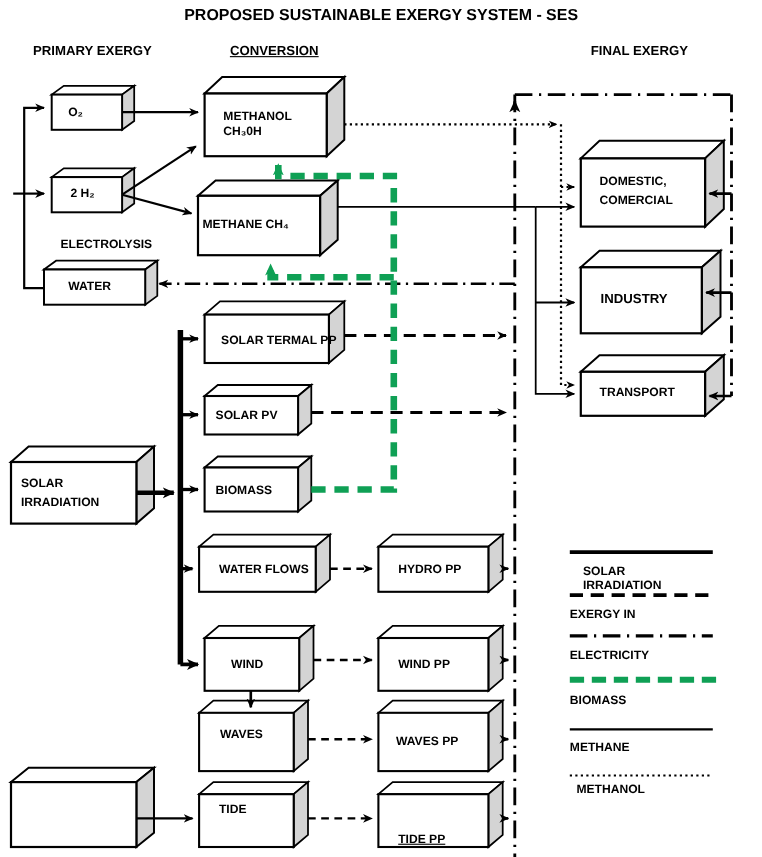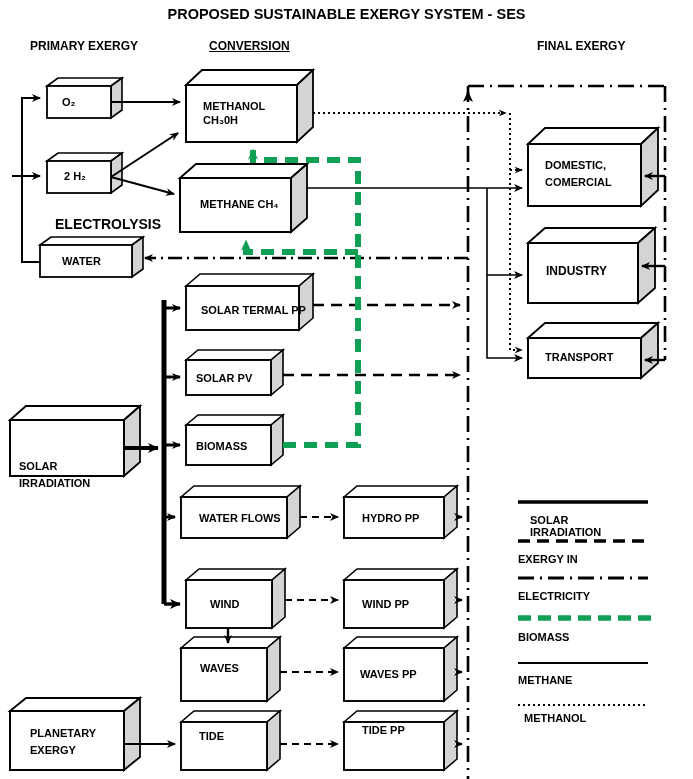--- a/index.html
+++ b/index.html
@@ -4,21 +4,21 @@
 <style>
   html,body{margin:0;padding:0;background:#fff;}
   body{width:693px;height:779px;position:relative;overflow:hidden;
        font-family:"Liberation Sans",sans-serif;color:#000;}
   #stage{position:absolute;left:0;top:0;width:638px;height:779px;}
   svg#art{position:absolute;left:0;top:0;width:693px;height:779px;}
   #title{position:absolute;left:0;top:6px;width:693px;text-align:center;
          font-size:14.5px;font-weight:bold;}
   .colhead{position:absolute;font-size:12px;font-weight:bold;}
   .boxtext{position:absolute;font-size:11px;font-weight:bold;line-height:14px;}
-  .small{font-size:14px;font-weight:bold;}
+  .small{font-size:11px;font-weight:bold;}
   .legtext{position:absolute;font-size:11px;font-weight:bold;}
 </style>
 </head>
 <body>
 
 <div id="stage">
 
   <div id="title">PROPOSED SUSTAINABLE EXERGY SYSTEM - SES</div>
 
   <div class="colhead" style="left:30px;top:39px;">PRIMARY EXERGY</div>
@@ -251,41 +251,37 @@
 
   <div class="boxtext" style="left:62px;top:95px;"><span>O₂</span></div>
   <div class="boxtext" style="left:64px;top:169px;"><span>2 H₂</span></div>
   <div class="boxtext" style="left:62px;top:254px;"><span>WATER</span></div>
   <div class="small" style="position:absolute;left:55px;top:216px;">ELECTROLYSIS</div>
 
   <div class="boxtext" style="left:203px;top:99px;">
     <div>METHANOL</div>
     <div>CH₃0H</div>
   </div>
-  <div class="boxtext" style="left:200px;top:197px;"><span>METHANE CH₄</span></div>
+  <div class="boxtext" style="left:184px;top:197px;"><span>METHANE CH₄</span></div>
 
   <div class="boxtext" style="left:201px;top:303px;text-align:right;"><span>SOLAR TERMAL PP</span></div>
   <div class="boxtext" style="left:196px;top:371px;"><span>SOLAR PV</span></div>
   <div class="boxtext" style="left:196px;top:439px;"><span>BIOMASS</span></div>
   <div class="boxtext" style="left:199px;top:511px;"><span>WATER FLOWS</span></div>
   <div class="boxtext" style="left:362px;top:511px;"><span>HYDRO  PP</span></div>
   <div class="boxtext" style="left:210px;top:597px;"><span>WIND</span></div>
   <div class="boxtext" style="left:362px;top:597px;"><span>WIND PP</span></div>
   <div class="boxtext" style="left:200px;top:661px;"><span>WAVES</span></div>
   <div class="boxtext" style="left:360px;top:667px;"><span>WAVES PP</span></div>
   <div class="boxtext" style="left:199px;top:729px;"><span>TIDE</span></div>
-  <div class="boxtext" style="left:362px;top:723px;"><span>TIDE PP</span></div>
-
-  <div class="boxtext" style="left:19px;top:432px;line-height:17px;margin-top:26px;">
+  <div class="boxtext" style="left:362px;top:756px;text-decoration:underline;"><span>TIDE PP</span></div>
+
+  <div class="boxtext" style="left:19px;top:432px;line-height:17px;">
     <div>SOLAR</div>
     <div>IRRADIATION</div>
-  </div>
-  <div class="boxtext" style="left:30px;top:725px;line-height:17px;">
-    <div>PLANETARY</div>
-    <div>EXERGY</div>
   </div>
 
   <div class="boxtext" style="left:545px;top:157px;line-height:17px;">
     <div>DOMESTIC,</div>
     <div>COMERCIAL</div>
   </div>
   <div class="boxtext" style="left:546px;top:264px;font-size:12px;"><span>INDUSTRY</span></div>
   <div class="boxtext" style="left:545px;top:350px;"><span>TRANSPORT</span></div>
 
   <div class="legtext" style="left:530px;top:514px;">SOLAR IRRADIATION</div>

